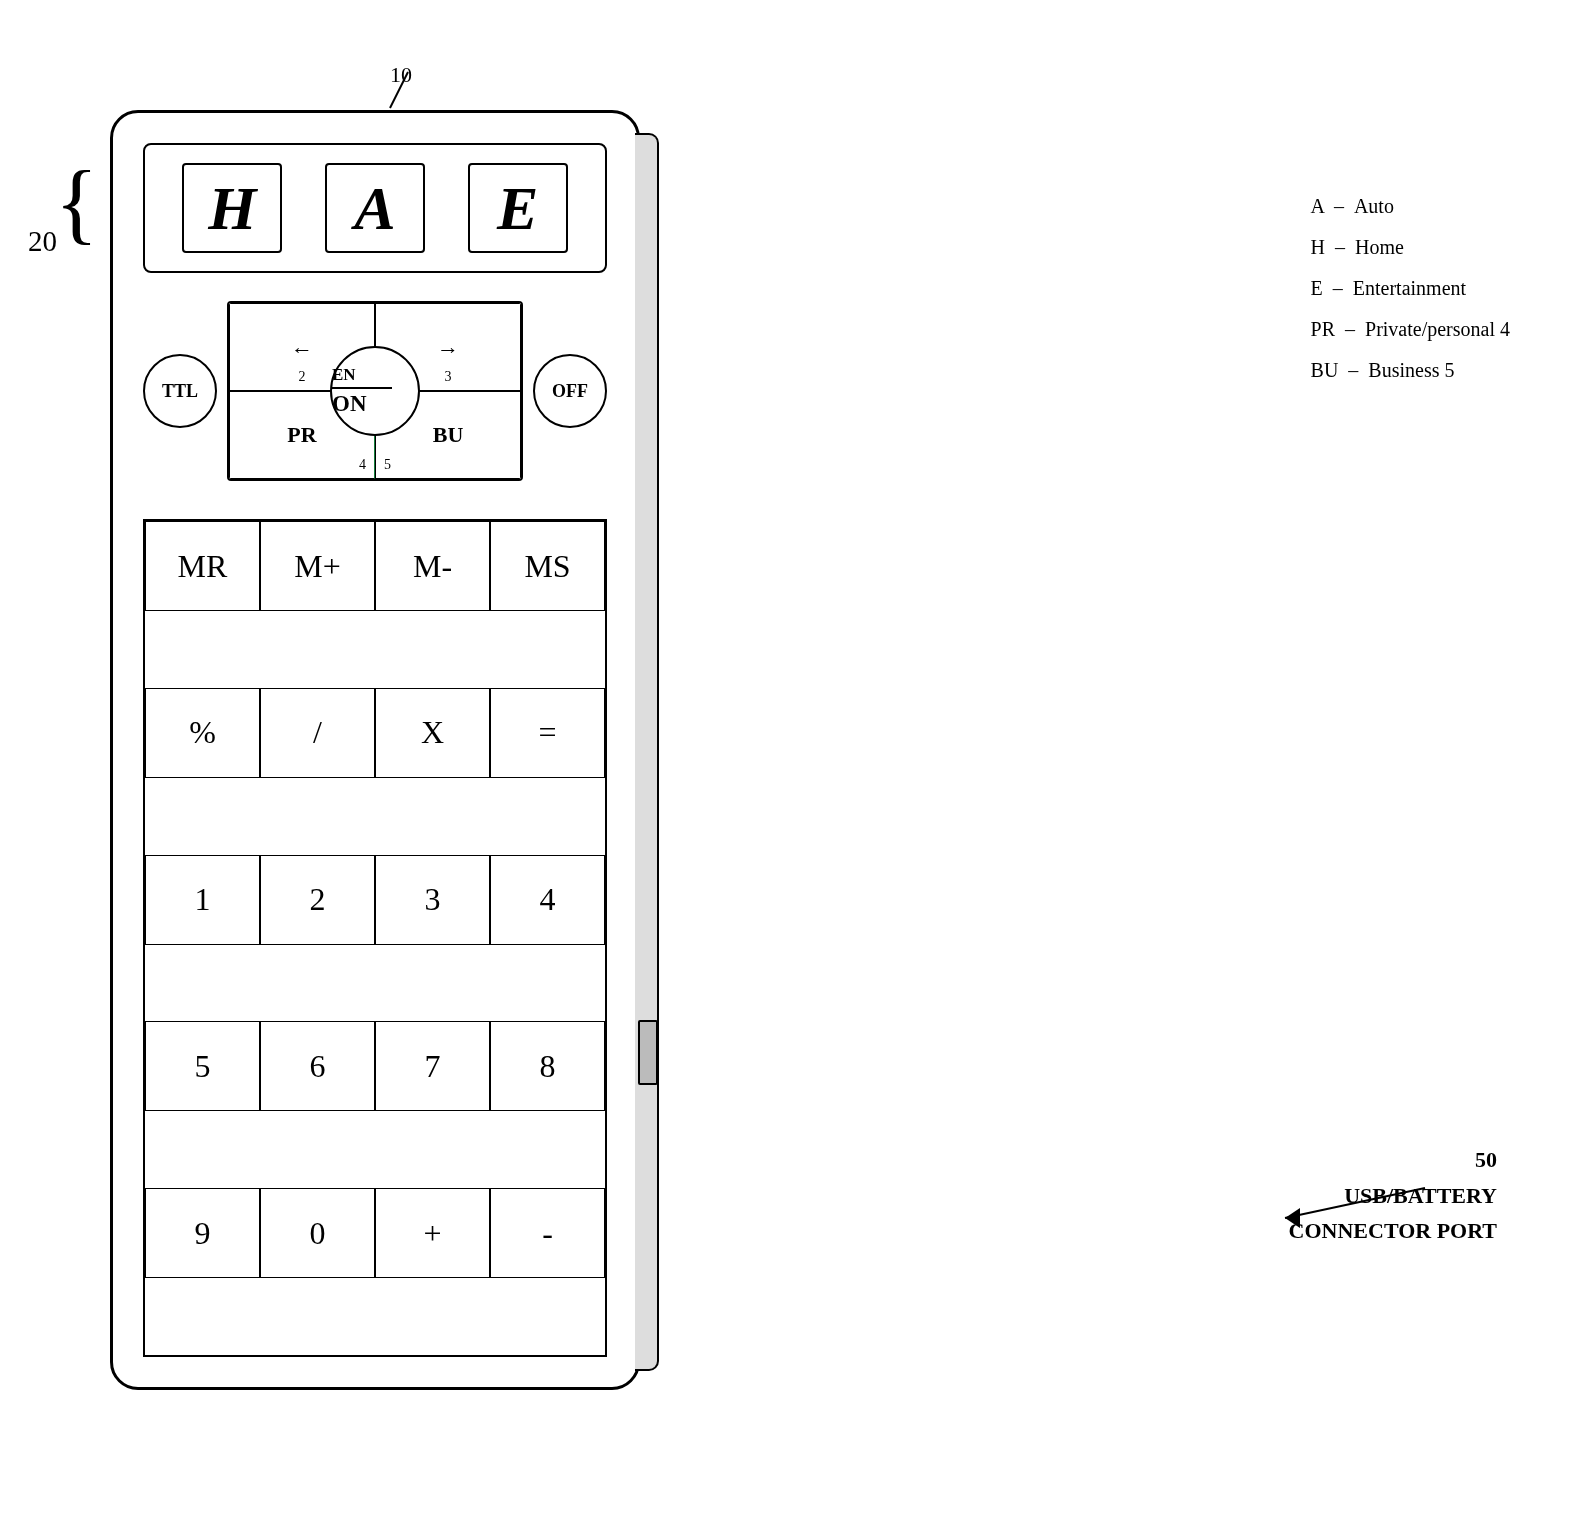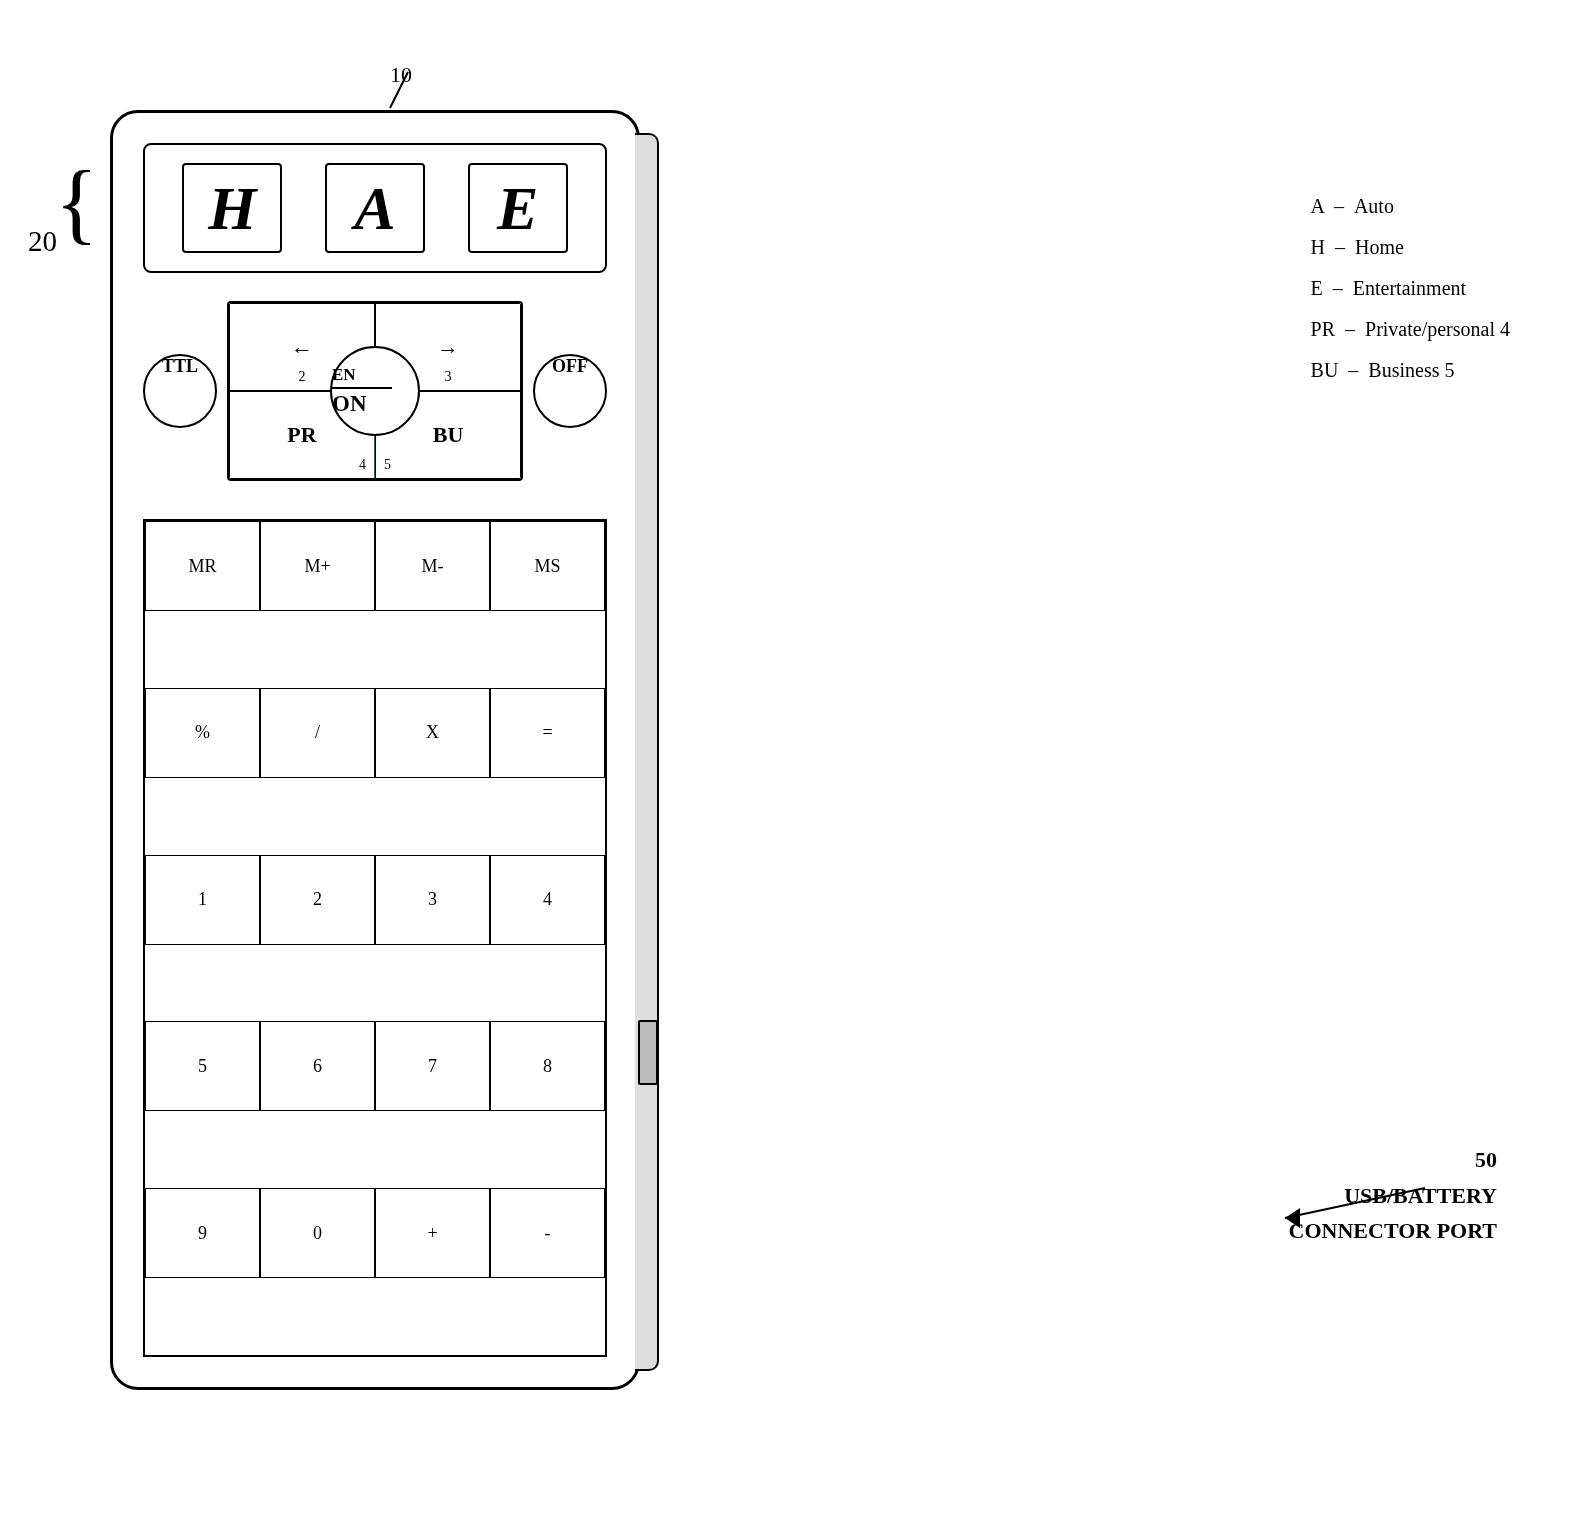--- a/index.html
+++ b/index.html
@@ -79,21 +79,21 @@
       justify-content: space-between;
       gap: 10px;
     }
 
     .circle-btn {
       width: 74px;
       height: 74px;
       border: 2.5px solid #000;
       border-radius: 50%;
       display: flex;
-      align-items: flex-start;
+      align-items: center;
       justify-content: center;
       font-size: 18px;
       font-weight: bold;
       background: #fff;
       cursor: pointer;
       flex-shrink: 0;
     }
 
     .nav-grid {
       flex: 1;
@@ -175,21 +175,21 @@
       gap: 0;
       border: 2px solid #000;
     }
 
     .key {
       border: 1.5px solid #000;
       height: 90px;
       display: flex;
       align-items: center;
       justify-content: center;
-      font-size: 18px;
+      font-size: 32px;
       font-weight: normal;
       background: #fff;
       cursor: pointer;
     }
 
     
     .legend {
       position: absolute;
       right: 80px;
       top: 200px;

